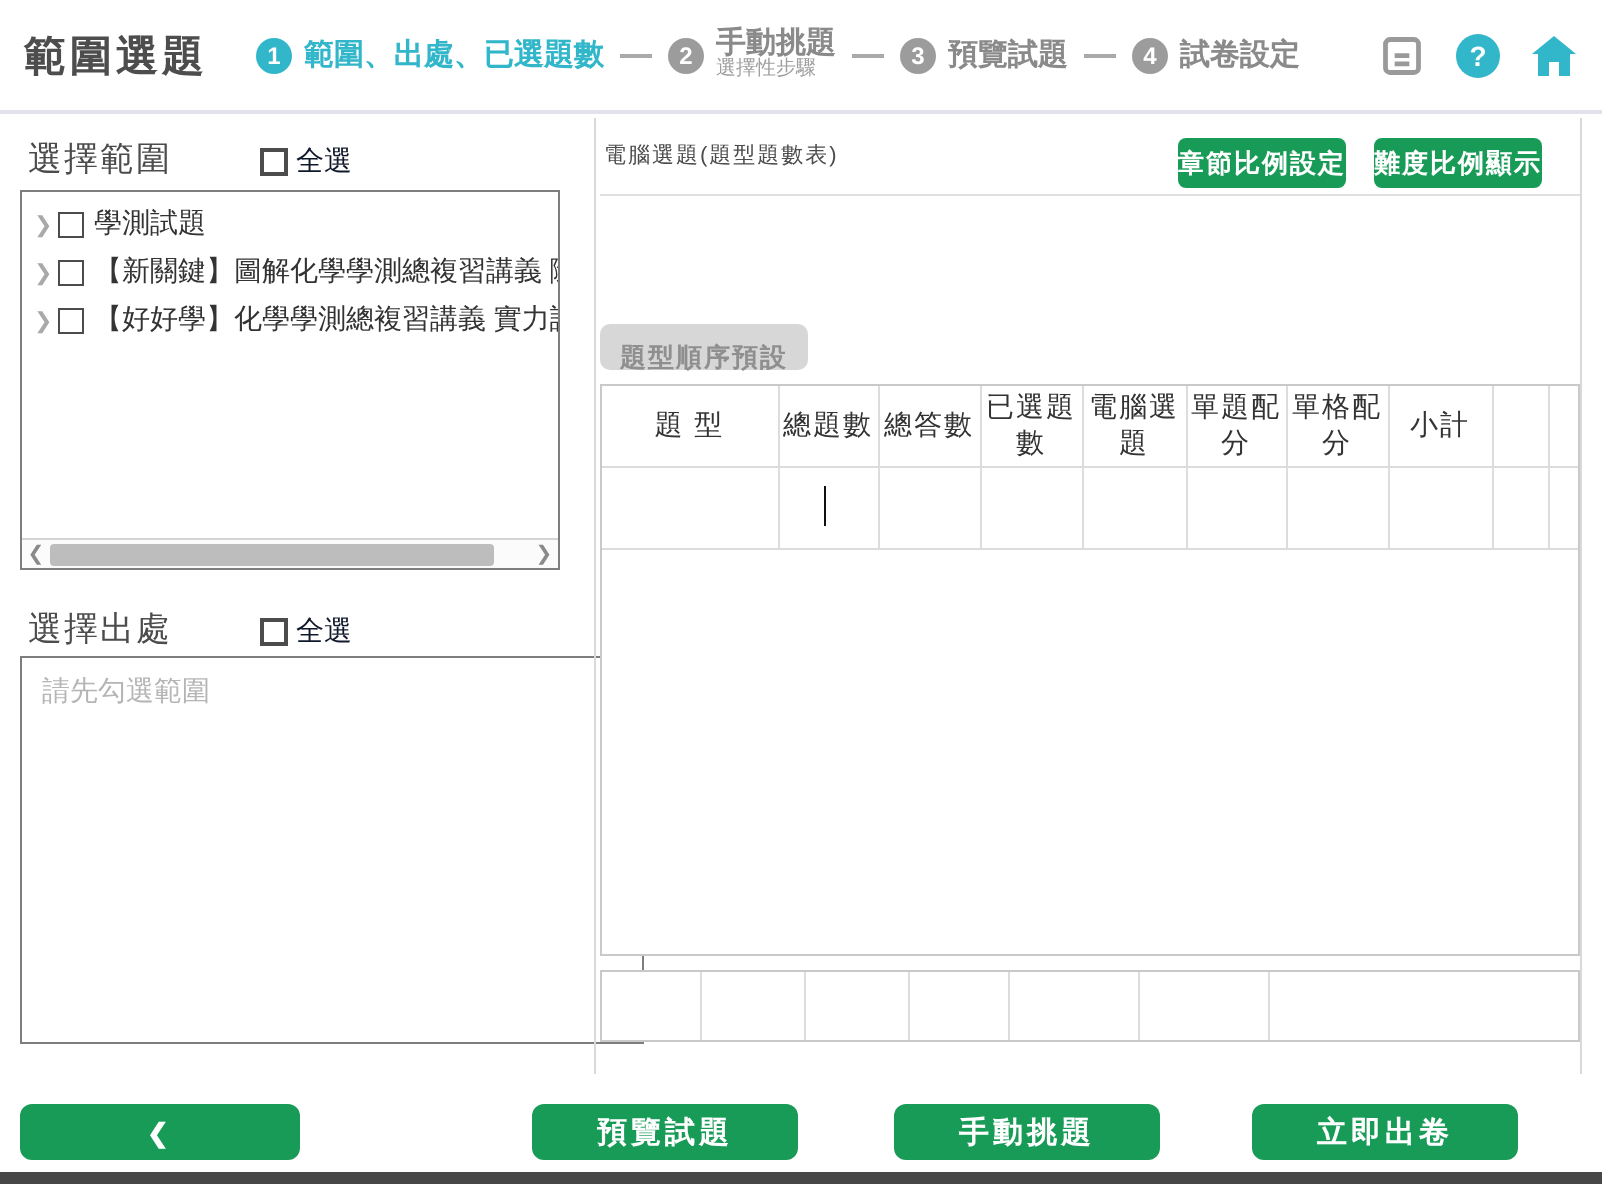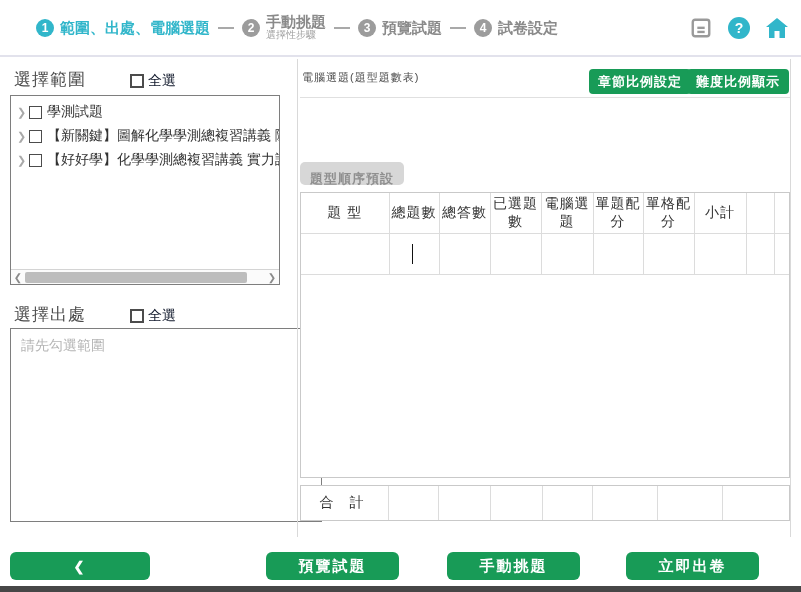--- a/index.html
+++ b/index.html
@@ -52,21 +52,21 @@
     background:#bdbdbd; border-radius:2px; cursor:pointer; }
   .source-box { position:absolute; left:10px; top:328px; width:312px; height:194px;
     border:1px solid #7e7e7e; background:#fff; padding:8px 10px; }
   .placeholder { font-size:14px; color:#b5b5b5; }
   .v-divider { position:absolute; left:297px; top:59px; width:1px; height:478px; background:#d9d9d9; }
   .r-edge { position:absolute; left:790px; top:59px; width:1px; height:478px; background:#d9d9d9; }
   
   .main-title { position:absolute; left:302px; top:70px; font-size:11px; color:#4c4c4c;
     letter-spacing:1px; }
   .green-btn { position:absolute; top:69px; height:25px; background:#189b57; color:#fff;
-    font-size:13px; font-weight:bold; border:none; border-radius:4px; padding:0 9px;
+    font-size:13px; font-weight:bold; border:none; border-radius:4px; padding:0 0;
     cursor:pointer; letter-spacing:1px; }
   .btn-chapter { left:589px; }
   .btn-difficulty { left:687px; }
   .panel-divider { position:absolute; left:300px; top:97px; width:490px; height:1px; background:#e0e0e0; }
   .tab-pill { position:absolute; left:300px; top:162px; height:23px; background:#d7d7d7;
     color:#8f8f8f; font-size:13px; font-weight:bold; border:none; border-radius:5px;
     padding:8px 10px; cursor:pointer; letter-spacing:1px; }
   .table-wrap { position:absolute; left:300px; top:192px; width:490px; height:286px;
     border:1px solid #c9c9c9; background:#fff; }
   table.qtable { border-collapse:collapse; table-layout:fixed; width:100%; }
@@ -91,26 +91,27 @@
   .fb-back .arrow { font-size:13px; font-weight:bold; }
   .fb-preview { left:266px; width:133px; }
   .fb-manual { left:447px; width:133px; }
   .fb-generate { left:626px; width:133px; }
   .bottom-strip { position:absolute; left:0; bottom:0; width:801px; height:6px; background:#474747; }
 </style>
 </head>
 <body>
 
 <div class="header">
+  <div class="app-title">範圍選題</div>
 
   <div class="stepper">
     <div class="step active">
       <div class="step-circle">1</div>
       <div class="step-texts">
-        <span class="step-label">範圍、出處、電腦選題</span>
+        <span class="step-label">範圍、出處、已選題數</span>
       </div>
     </div>
     <div class="step-dash"></div>
     <div class="step">
       <div class="step-circle">2</div>
       <div class="step-texts">
         <span class="step-label">手動挑題</span>
         <span class="step-sub">選擇性步驟</span>
       </div>
     </div>
@@ -241,21 +242,20 @@
         <td></td>
         <td></td>
         <td></td>
         <td></td>
       </tr>
     </tbody>
   </table>
 </div>
 
 <div class="total-wrap">
-  <div class="total-cell" style="width:88px;">合 計</div>
   <div class="total-cell" style="width:50px;"></div>
   <div class="total-cell" style="width:52px;"></div>
   <div class="total-cell" style="width:52px;"></div>
   <div class="total-cell" style="width:50px;"></div>
   <div class="total-cell" style="width:65px;"></div>
   <div class="total-cell" style="width:65px;"></div>
   <div class="total-cell" style="flex:1;"></div>
 </div>
 
 <button class="footer-btn fb-back">

